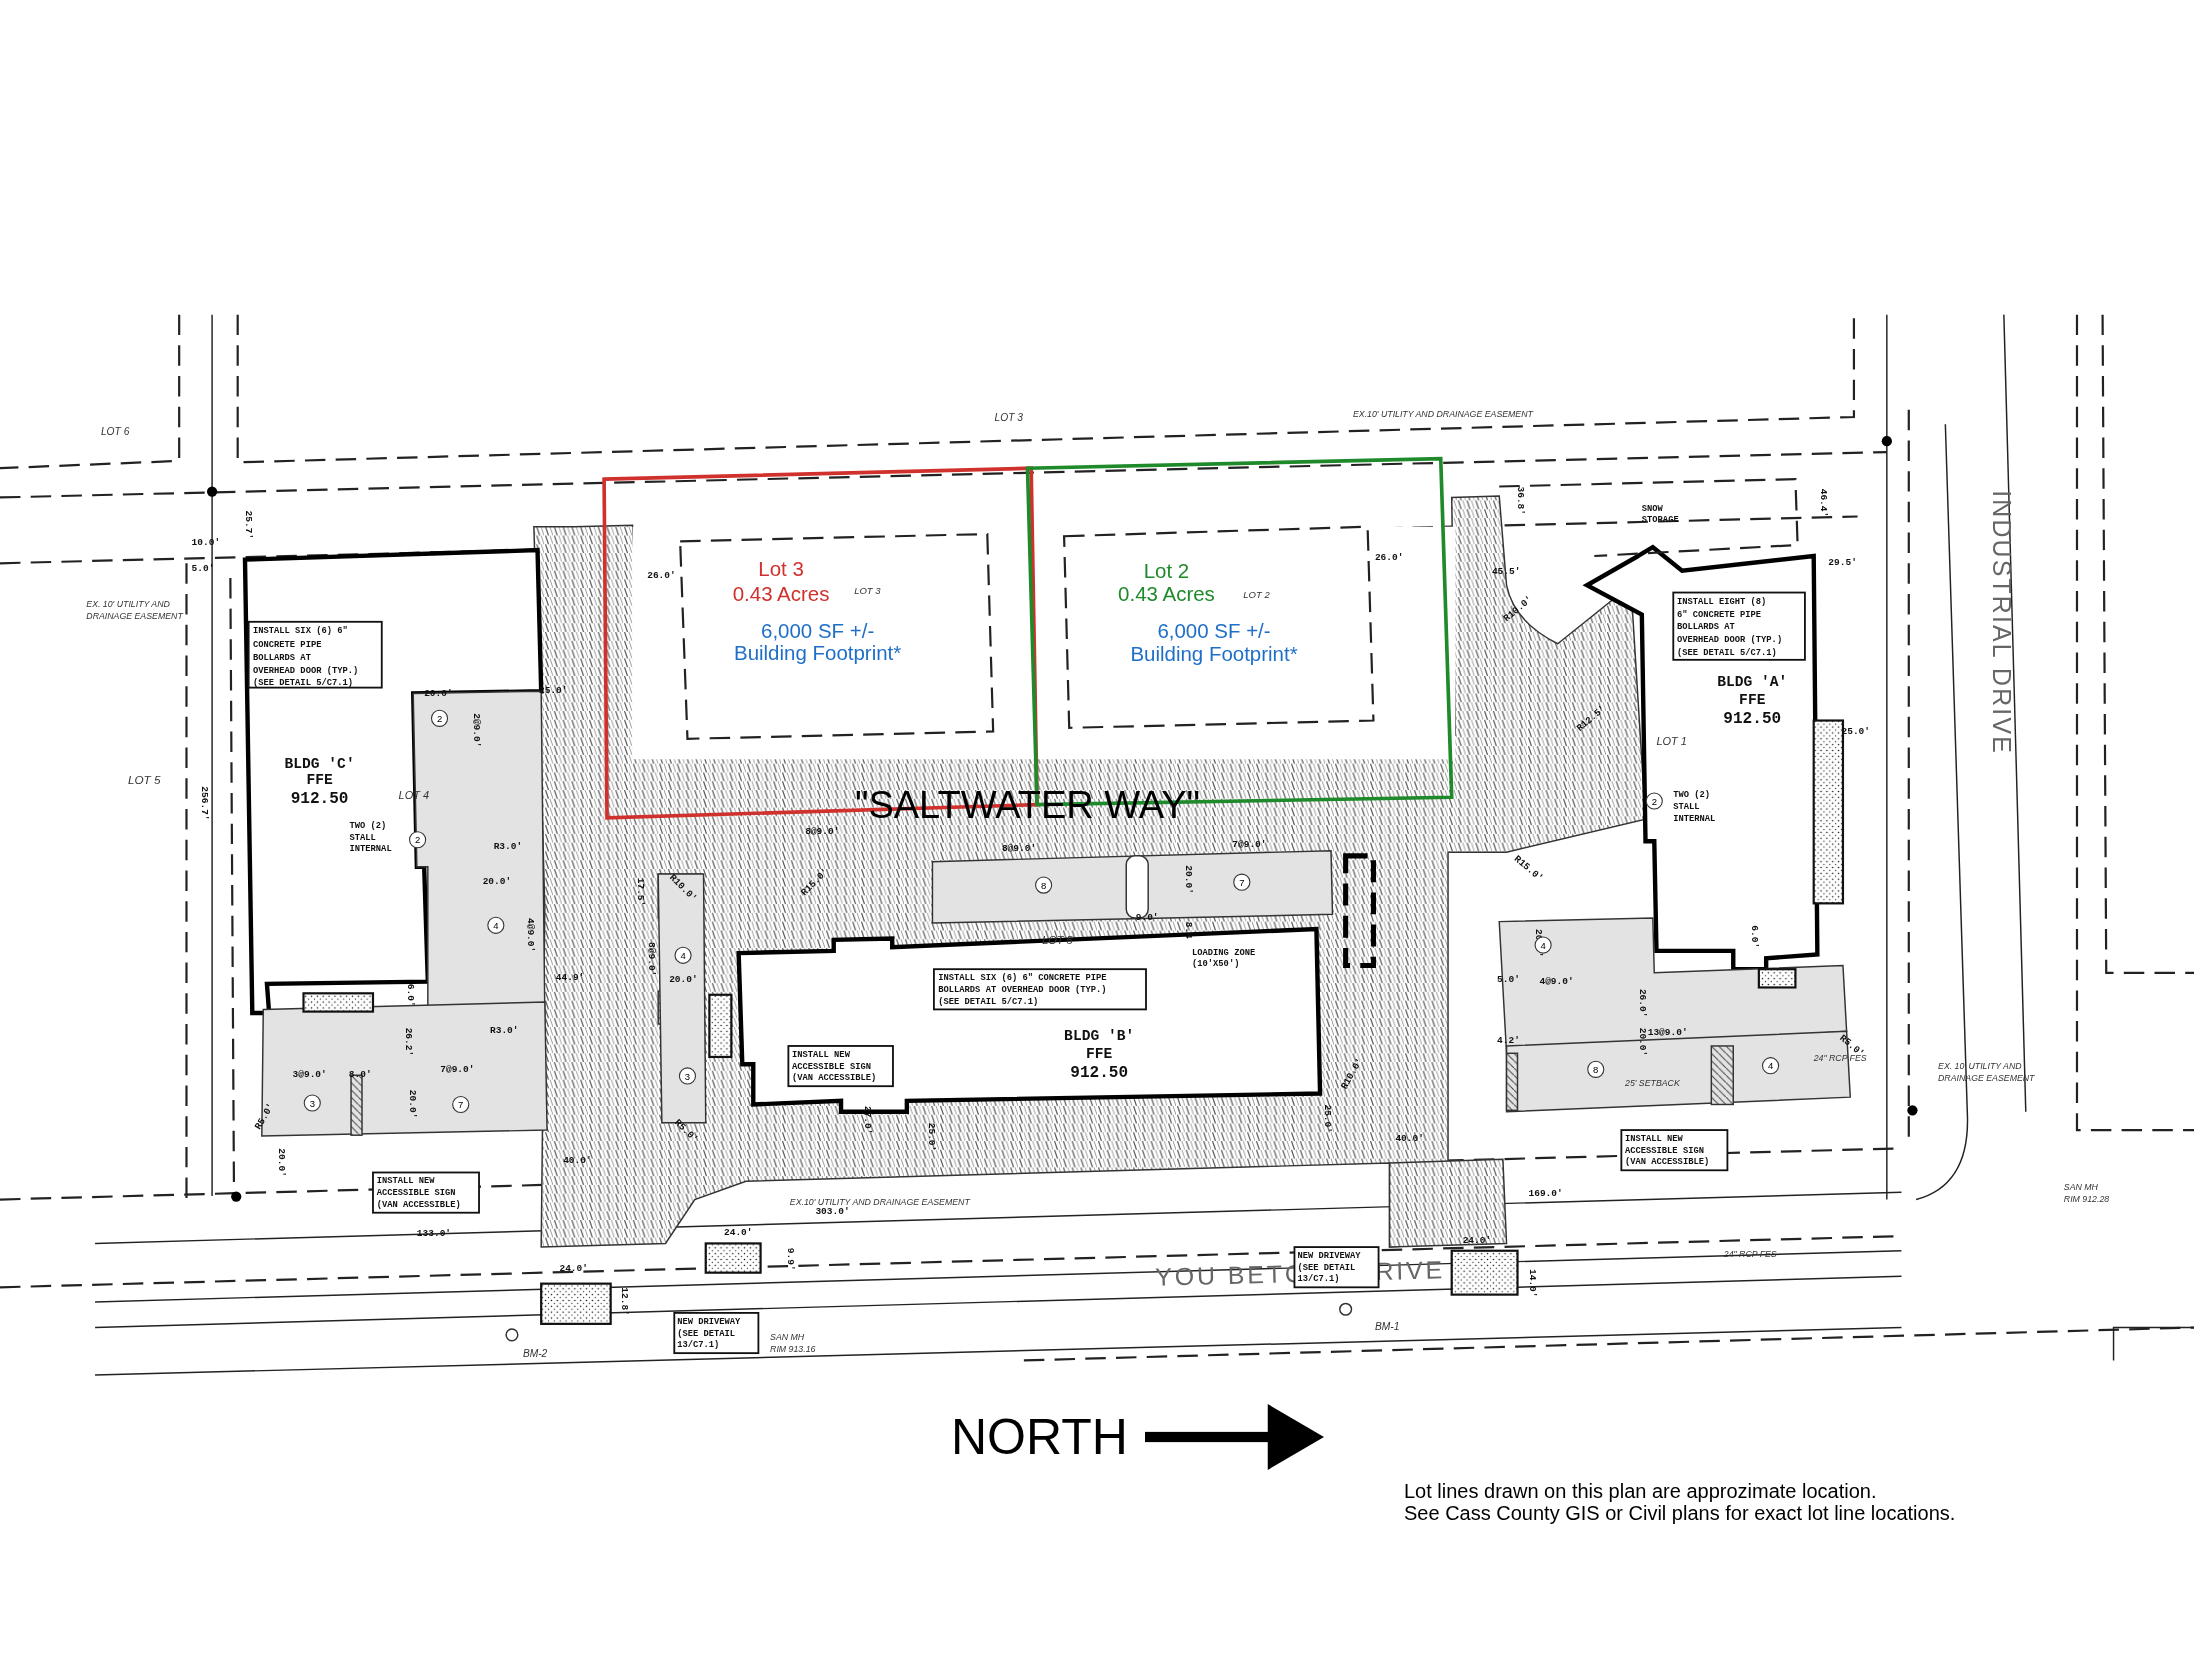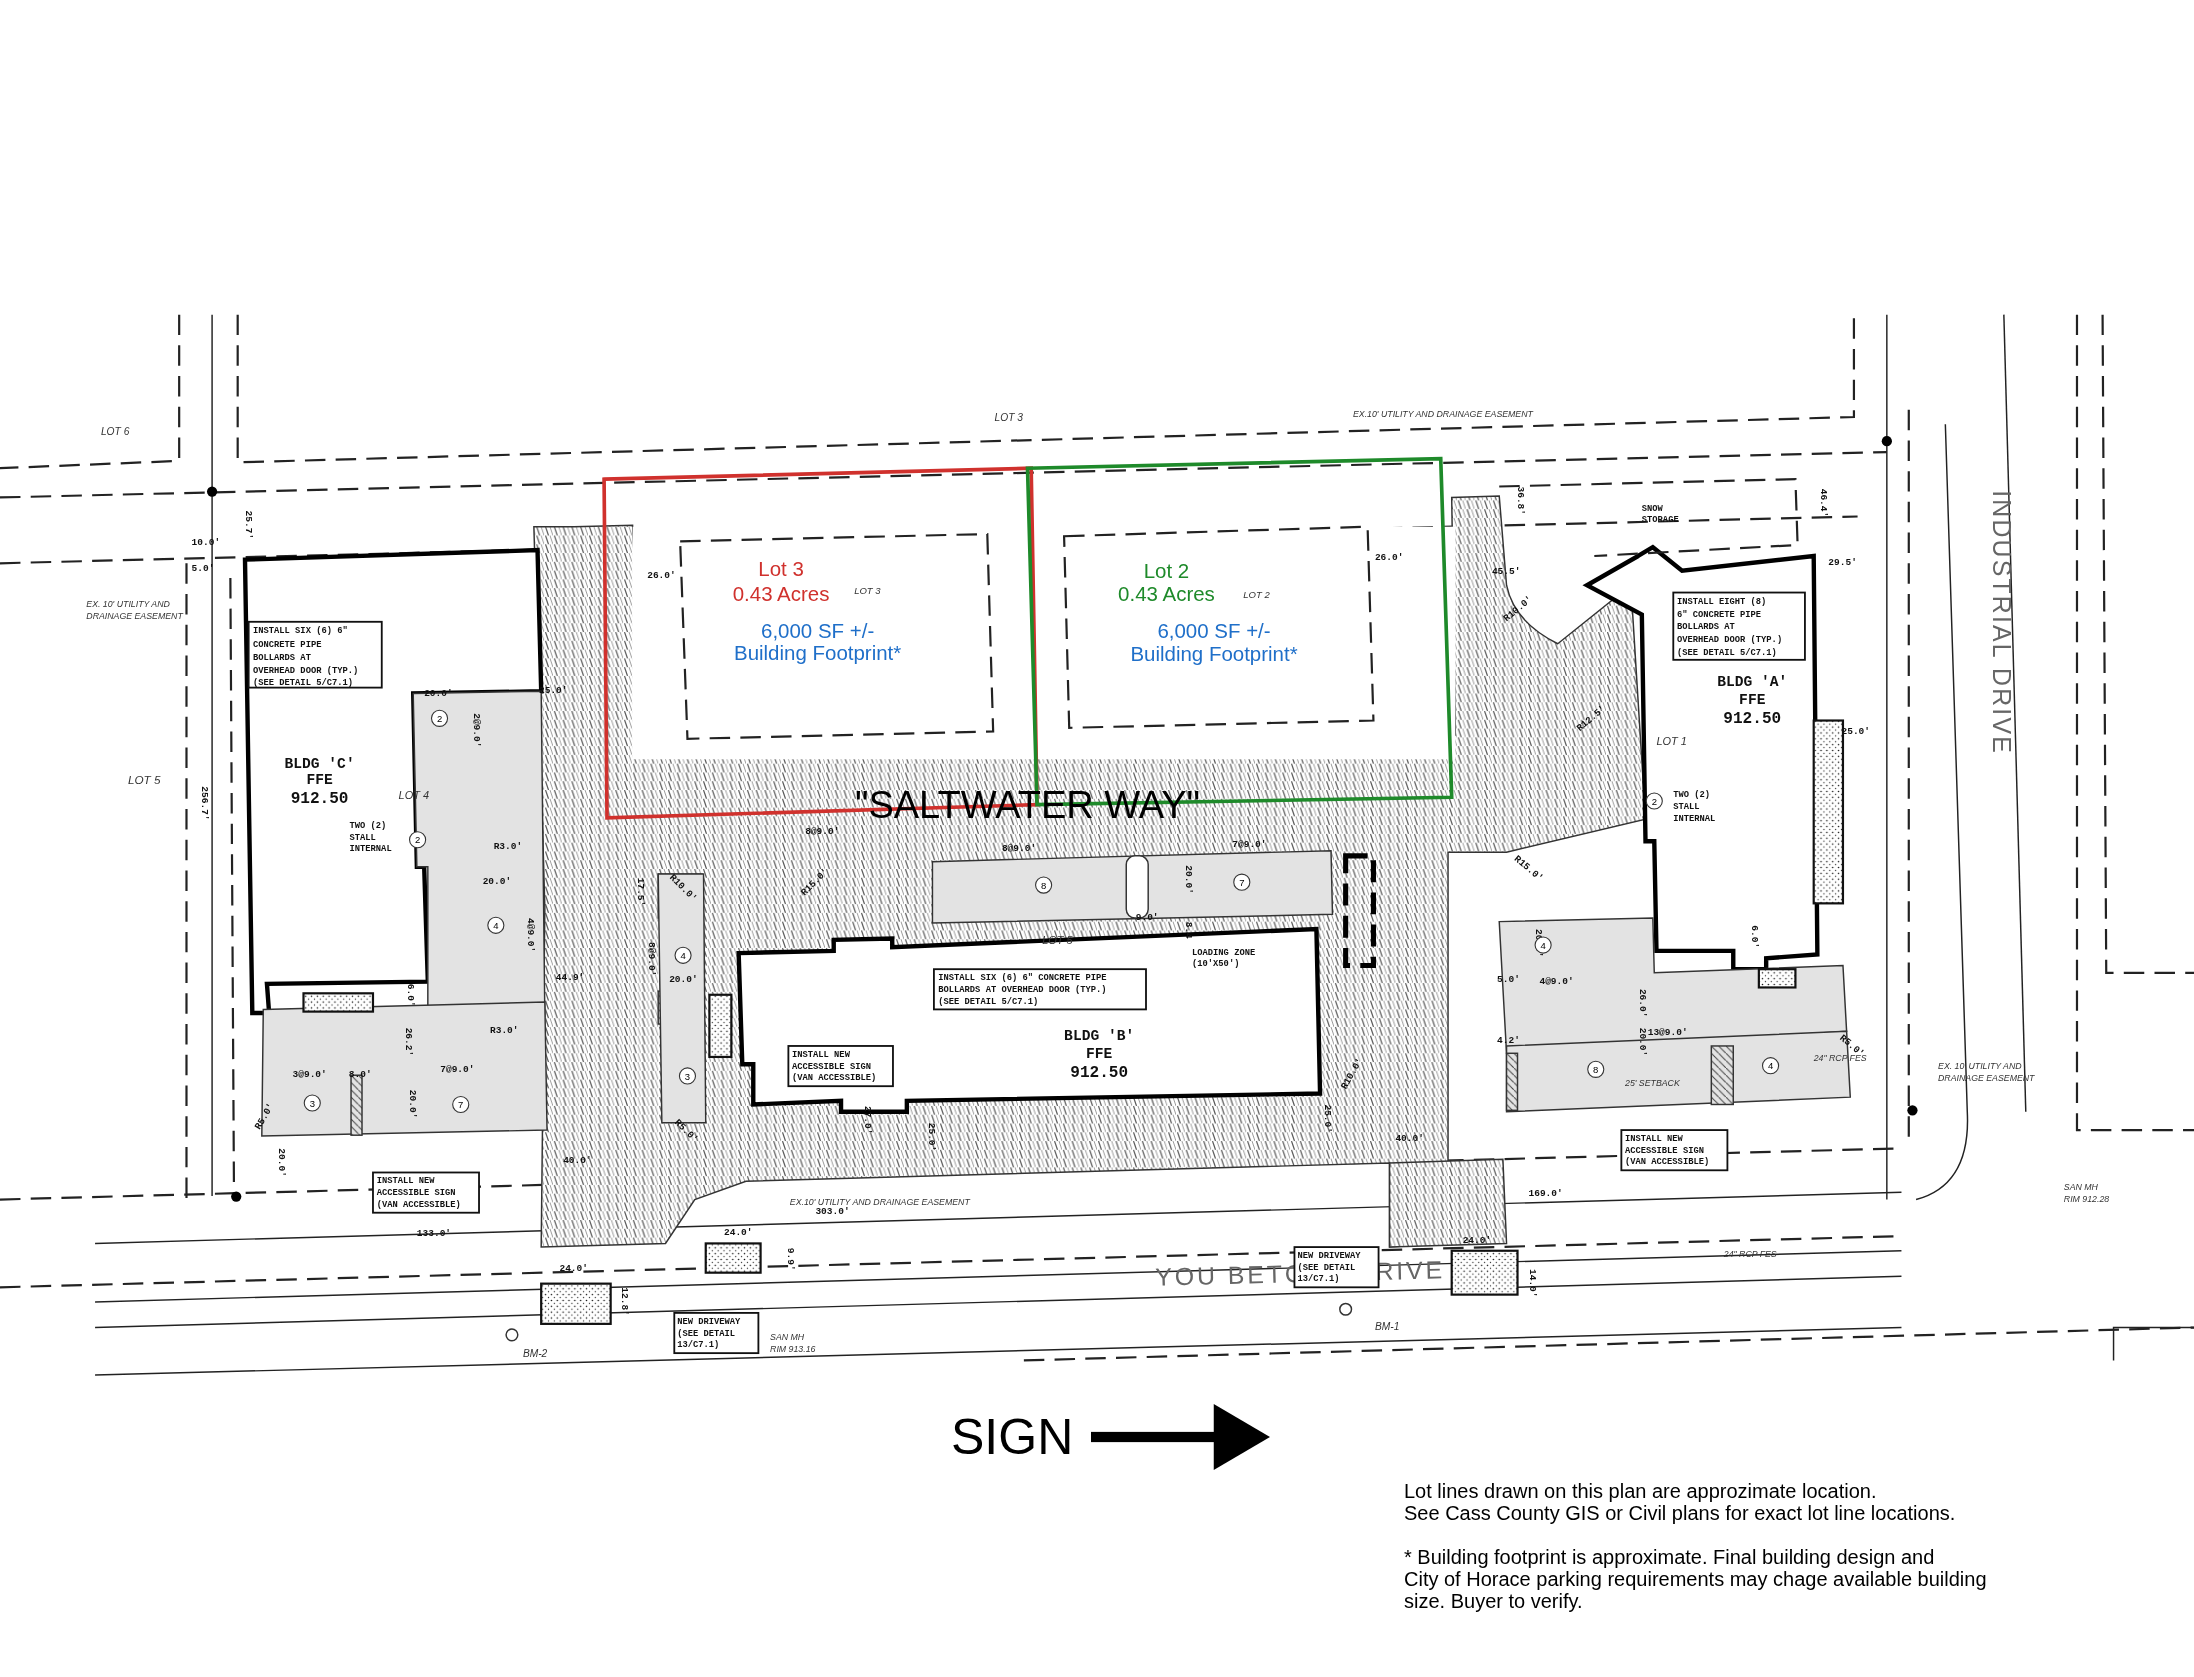--- a/index.html
+++ b/index.html
@@ -339,31 +339,26 @@
     <circle cx="2110" cy="1292" r="11" fill="#fff" stroke="#333" stroke-width="1.5"></circle>
       <text x="2110" y="1297">4</text>
     <circle cx="2182" cy="1462" r="11" fill="#fff" stroke="#333" stroke-width="1.5"></circle>
       <text x="2182" y="1467">8</text>
     <circle cx="2421" cy="1457" r="11" fill="#fff" stroke="#333" stroke-width="1.5"></circle>
       <text x="2421" y="1462">4</text>
   </g>
 </svg>
 
 <div id="north">
-  <span id="north-label">SIGN</span>
+  <span id="north-label">NORTH</span>
   <svg width="179" height="66" viewBox="0 0 245 90" style="position:static;margin-left:17.6px;">
     <rect x="0" y="38" width="170" height="14" fill="#000"></rect>
     <polygon points="168,0 245,45 168,90" fill="#000"></polygon>
   </svg>
 </div>
 
 <div id="notes">
   <p>
     <span>Lot lines drawn on this plan are approzimate location.</span><br>
     <span>See Cass County GIS or Civil plans for exact lot line locations.</span>
   </p>
-  <p>
-    <span>* Building footprint is approximate. Final building design and</span><br>
-    <span>City of Horace parking requirements may chage available building</span><br>
-    <span>size. Buyer to verify.</span>
-  </p>
 </div>
 
 
 </body></html>

